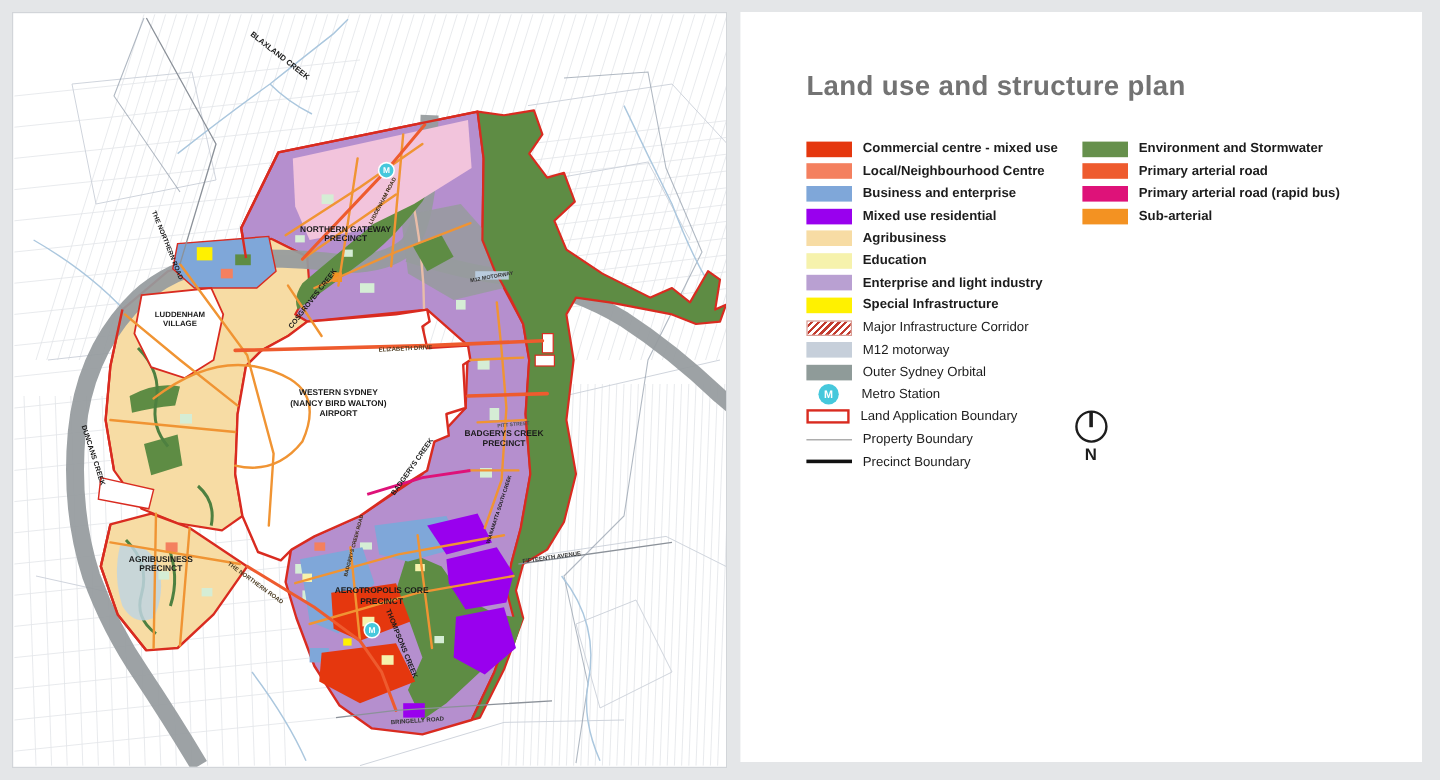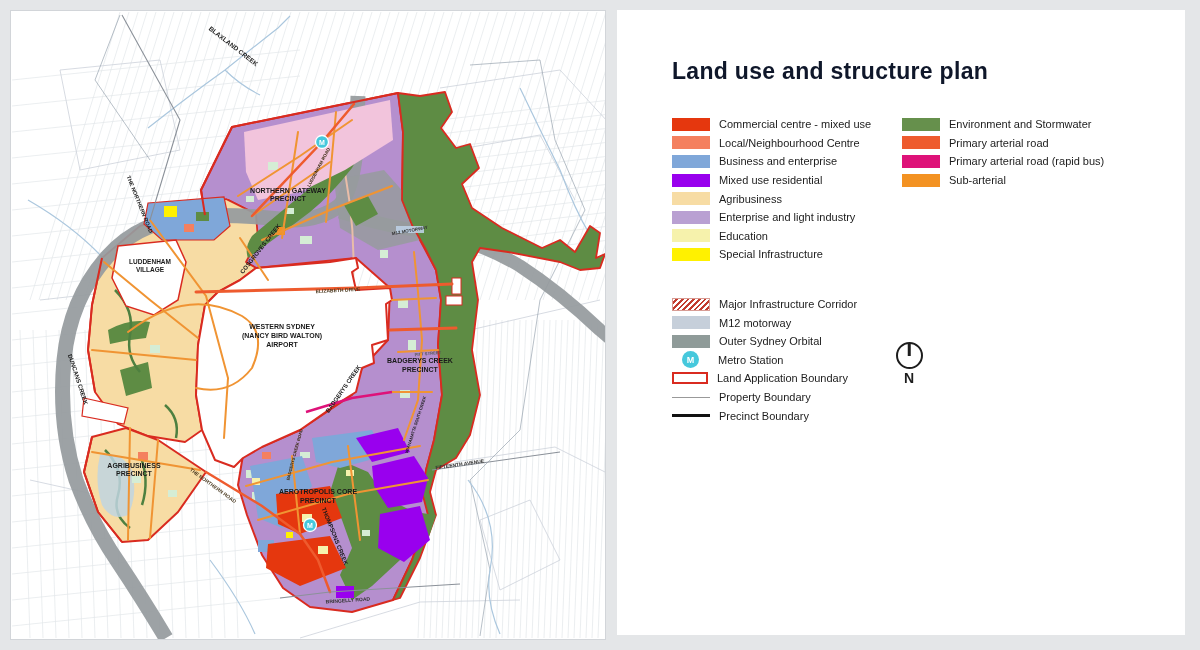--- a/index.html
+++ b/index.html
@@ -12,30 +12,30 @@
     position:absolute;left:10px;top:10px;width:596px;height:630px;
     background:#ffffff;border:1px solid #d2d5d9;box-sizing:border-box;
   }
   .map-panel svg{display:block;}
   .legend-panel{
     position:absolute;left:617px;top:10px;width:568px;height:625px;
     background:#ffffff;box-sizing:border-box;
     padding:48px 30px 0 55px;
   }
   .legend-title{
-    font-size:23px;font-weight:600;color:#0f172a;margin:0 0 30px 0;
+    font-size:23px;font-weight:600;color:#737373;margin:0 0 30px 0;
     letter-spacing:.3px;
   }
-  .legend-grid{display:flex;}
+  .legend-grid{display:flex;font-weight:bold;}
   .legend-col-left{width:230px;flex:none;}
   .legend-col-right{flex:1;}
   .legend-row{display:flex;align-items:center;height:18.6px;}
   .swatch{width:38px;height:13px;flex:none;margin-right:9px;}
   .legend-label{font-size:11px;color:#1c1c1c;white-space:nowrap;}
-  .infra-block{margin-top:31px;position:relative;}
+  .infra-block{position:relative;}
   .swatch-hatch{
     box-sizing:border-box;border:1px solid #d89c94;
     background:repeating-linear-gradient(135deg,#ffffff 0px,#ffffff 2px,#c23b2e 2px,#c23b2e 4px);
   }
   .swatch-outline{box-sizing:border-box;width:36px;height:12px;background:#fff;border:2.5px solid #d92b20;}
   .swatch-metro{
     width:17px;height:17px;border-radius:50%;background:#46c8dc;color:#fff;
     font-size:9px;font-weight:bold;display:flex;align-items:center;justify-content:center;
     margin-left:10px;margin-right:19px;flex:none;
   }
@@ -292,26 +292,26 @@
         </div>
       <div class="legend-row">
           <span class="swatch" style="background: rgb(153, 0, 238);"></span>
           <span class="legend-label">Mixed use residential</span>
         </div>
       <div class="legend-row">
           <span class="swatch" style="background: rgb(247, 220, 164);"></span>
           <span class="legend-label">Agribusiness</span>
         </div>
       <div class="legend-row">
+          <span class="swatch" style="background: rgb(246, 242, 172);"></span>
+          <span class="legend-label">Education</span>
+        </div>
+      <div class="legend-row">
           <span class="swatch" style="background: rgb(185, 160, 210);"></span>
           <span class="legend-label">Enterprise and light industry</span>
-        </div>
-      <div class="legend-row">
-          <span class="swatch" style="background: rgb(246, 242, 172);"></span>
-          <span class="legend-label">Education</span>
         </div>
       <div class="legend-row">
           <span class="swatch" style="background: rgb(255, 241, 0);"></span>
           <span class="legend-label">Special Infrastructure</span>
         </div>
     </div>
     <div class="legend-col-right">
       <div class="legend-row">
           <span class="swatch" style="background: rgb(102, 144, 76);"></span>
           <span class="legend-label">Environment and Stormwater</span>

